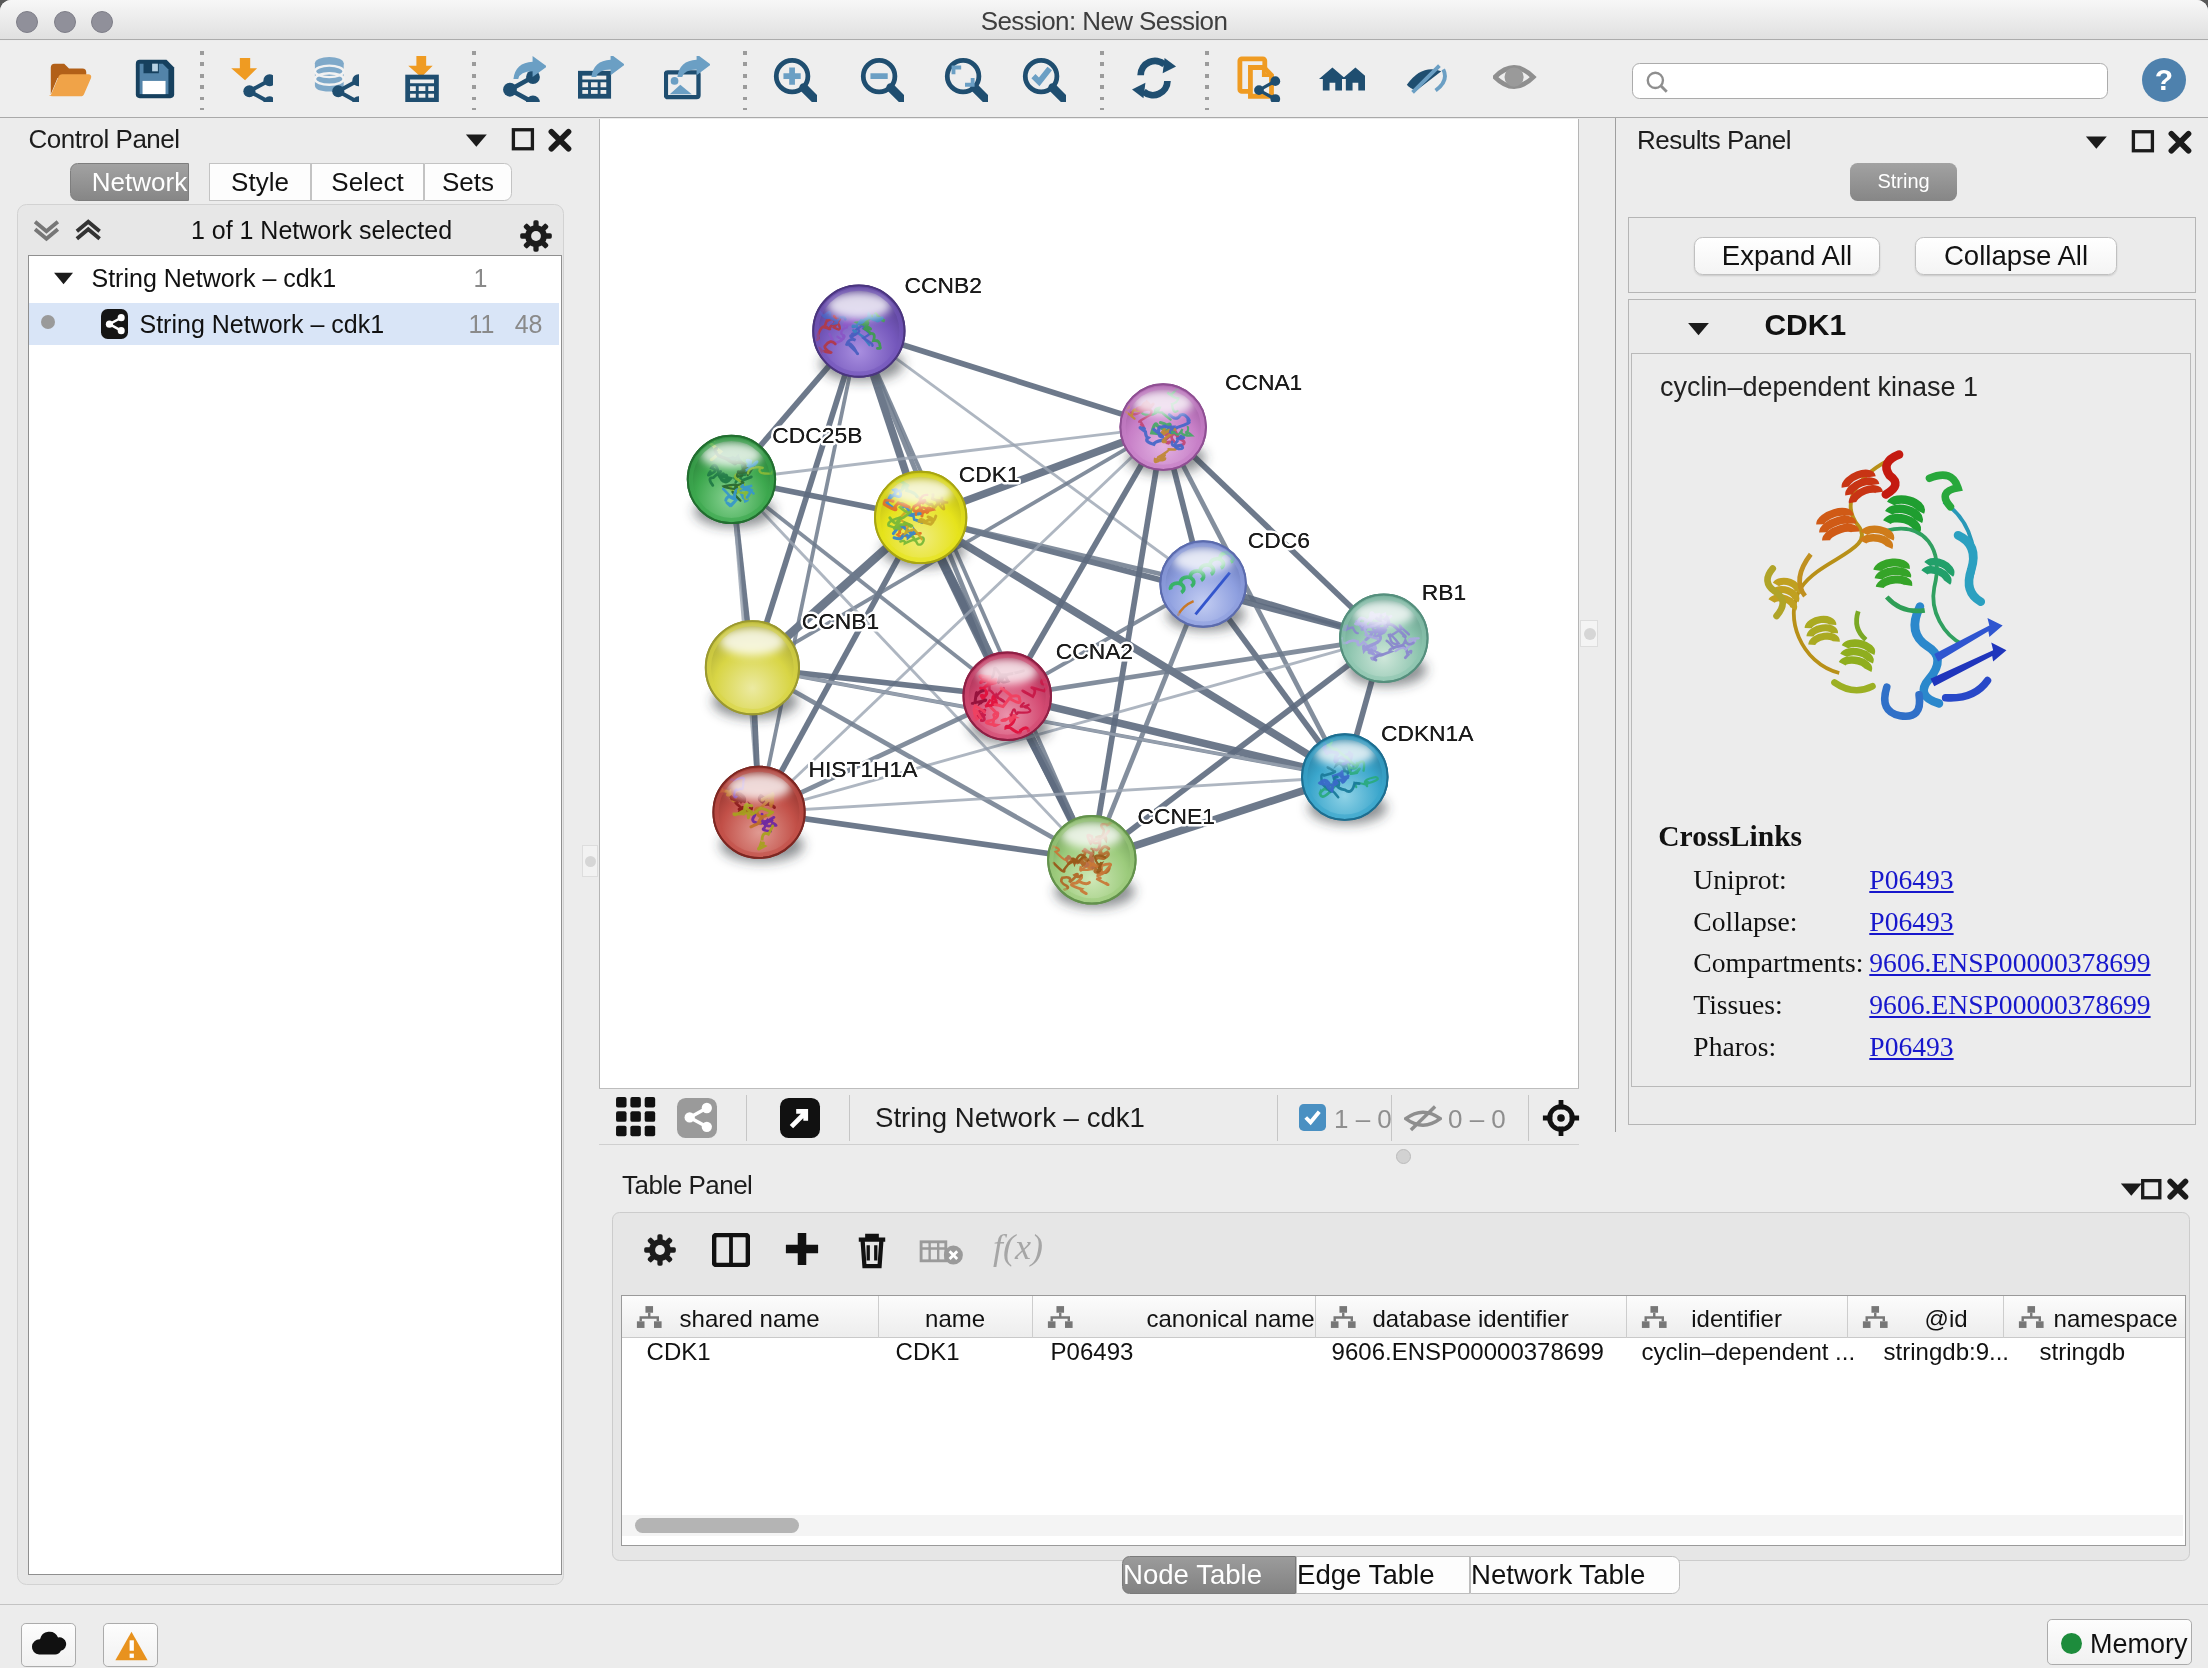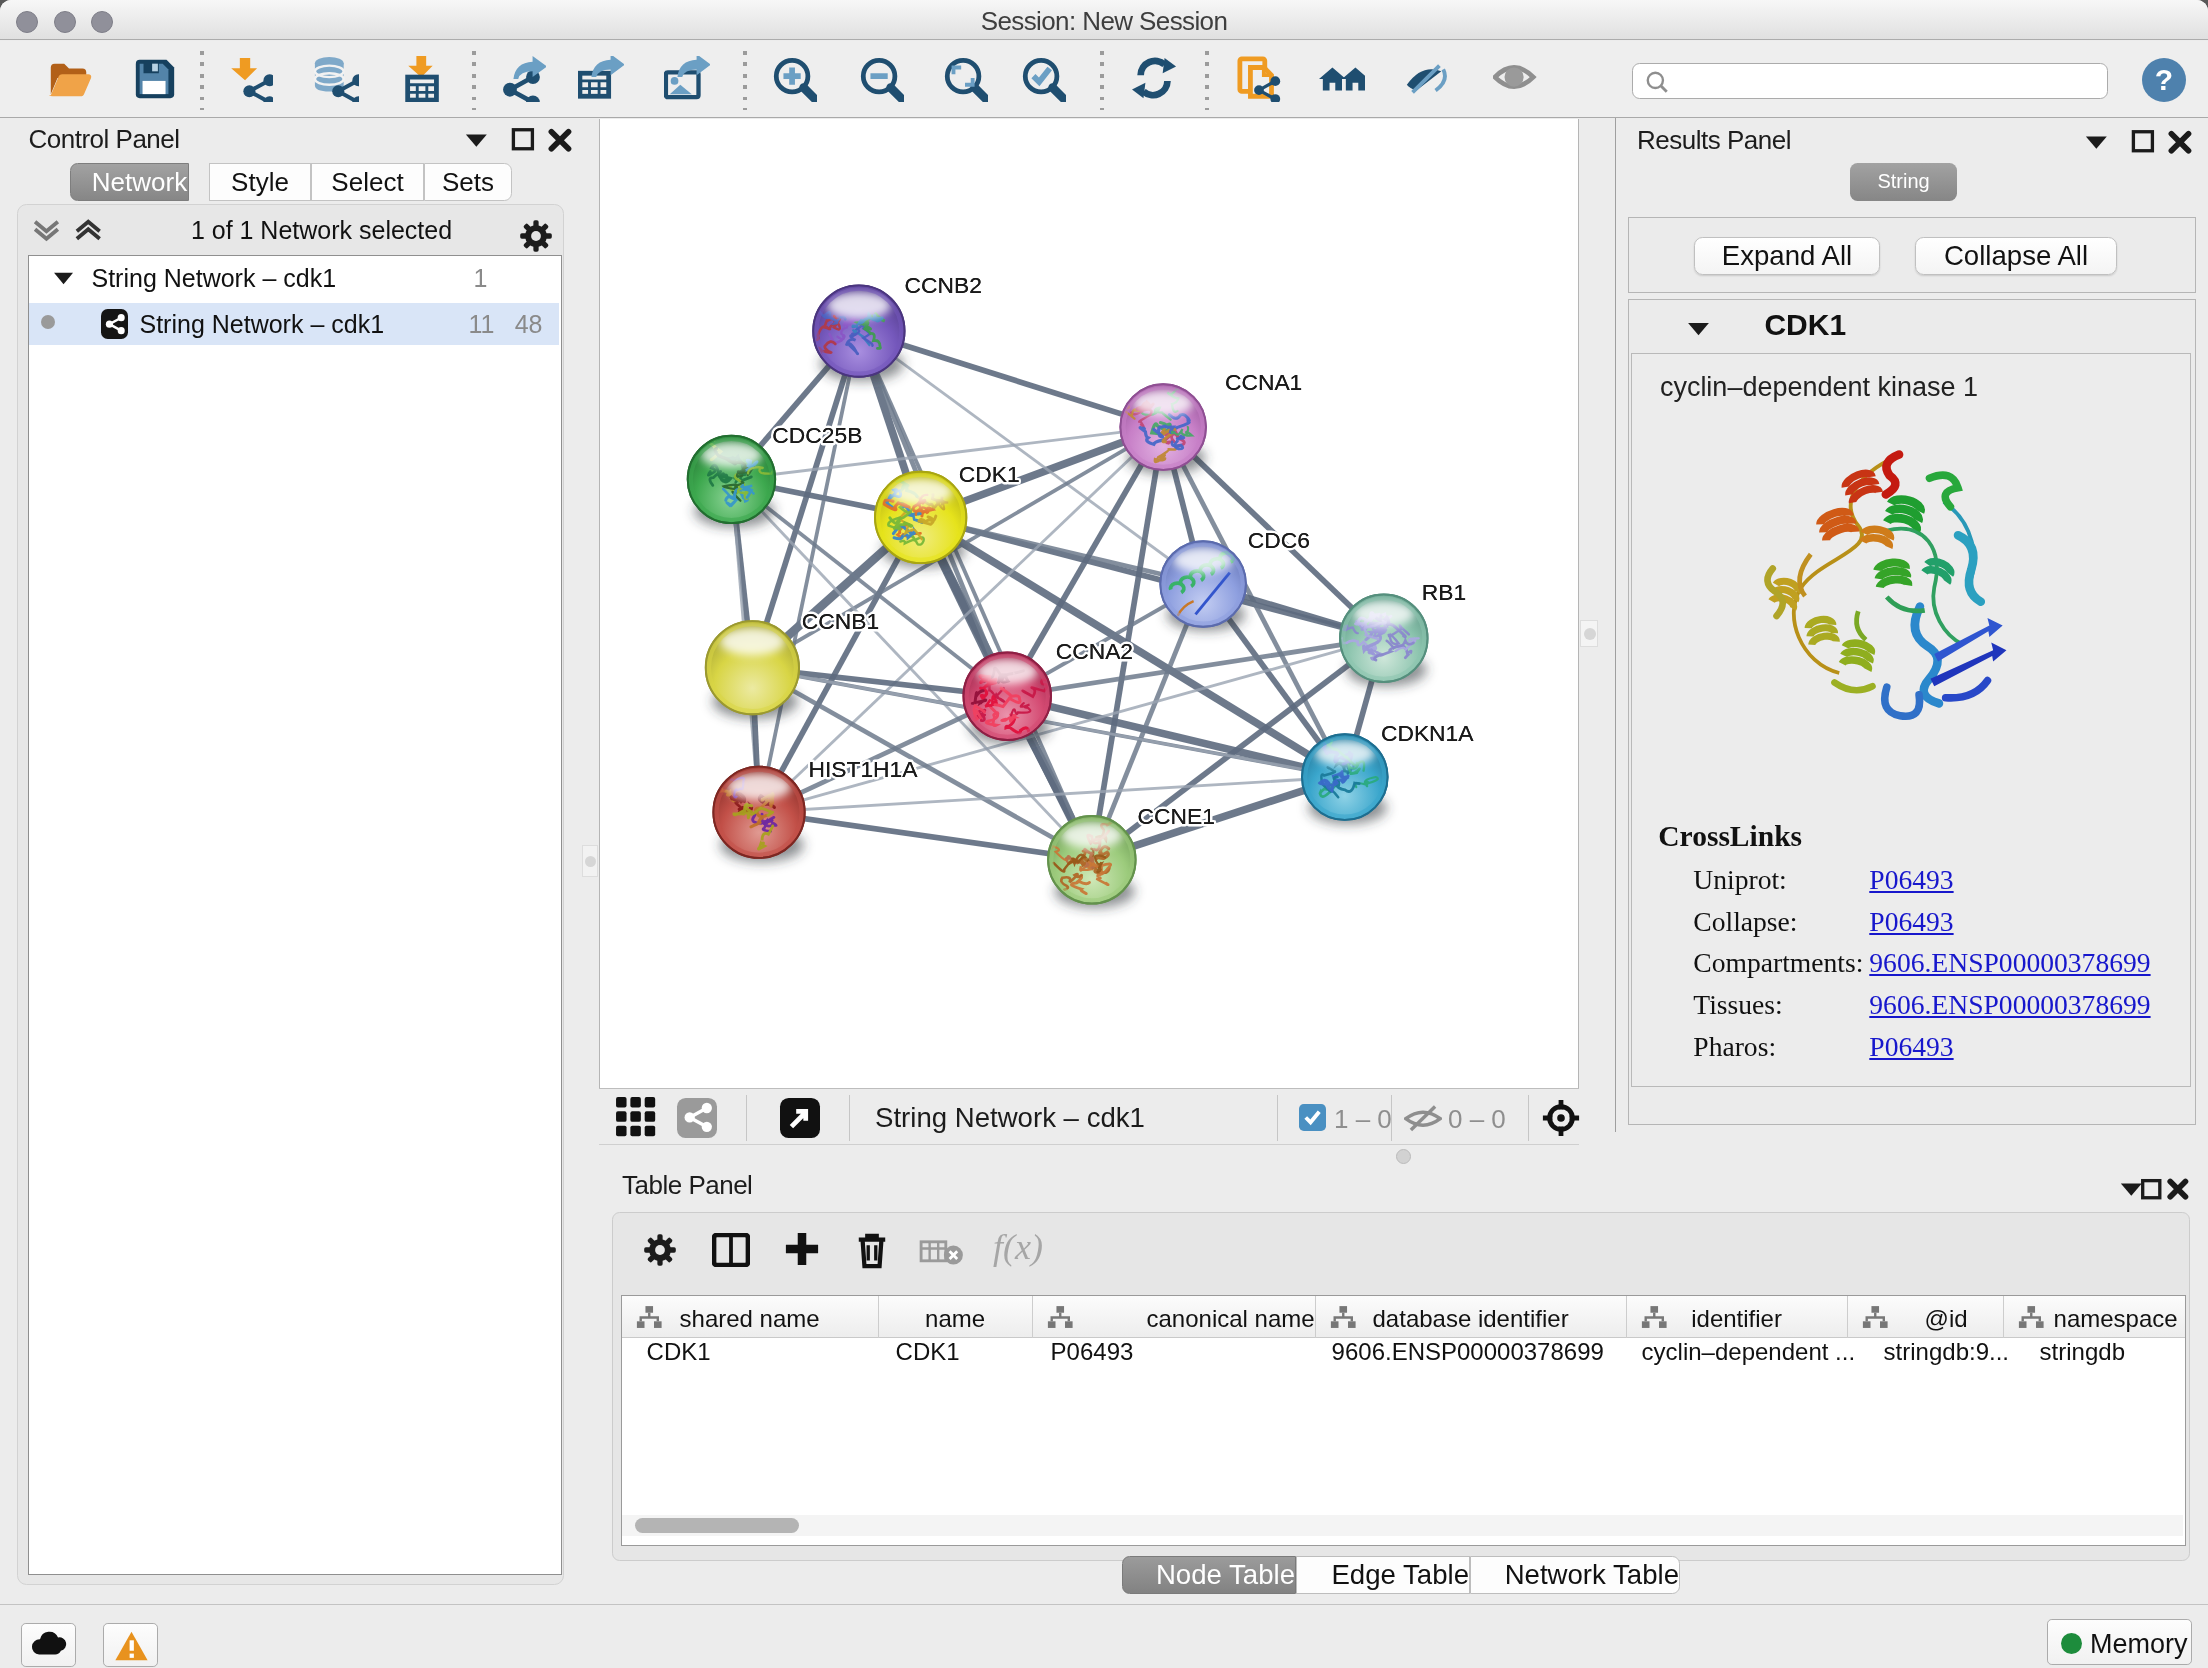--- a/index.html
+++ b/index.html
@@ -42,21 +42,21 @@
   box-shadow:0 1px 1.9px rgba(0,0,0,0.15); }
 
 #tp-box { position:absolute; left:612px; top:1212px; width:1578px; height:349px;
   background:#e6e6e6; border:1px solid #cccccc; border-radius:7.6px; }
 #tp-table { position:absolute; left:7.6px; top:82px; width:1565px; height:251px;
   background:#fff; border:1.9px solid #9a9a9a; overflow:hidden; }
 .th { position:absolute; top:0; height:42px; border-right:1.9px solid #cdcdcd;
   font-size:24px; color:#111; }
 .td { position:absolute; top:42px; height:41px; font-size:24px; color:#111; }
 .seg { position:absolute; top:1556px; height:38px; background:#fdfdfd;
-  border:1px solid #bdbdbd; color:#111; font-size:27.6px; text-align:right; line-height:36px; }
+  border:1px solid #bdbdbd; color:#111; font-size:27.6px; text-align:left; line-height:36px; }
 .segsel { background:linear-gradient(#9b9b9b,#828282); color:#fff; border-color:#7a7a7a; }
 
 #statusbar { position:absolute; left:0; top:1604px; width:2208px; height:65px;
   background:#ececec; border-top:1px solid #c3c3c3; }
 .sbtn { position:absolute; background:linear-gradient(#fdfdfd,#f1f1f1);
   border:1px solid #ababab; border-radius:4.8px; }
 </style></head>
 <body>
 <div id="win">
 <div id="titlebar">

